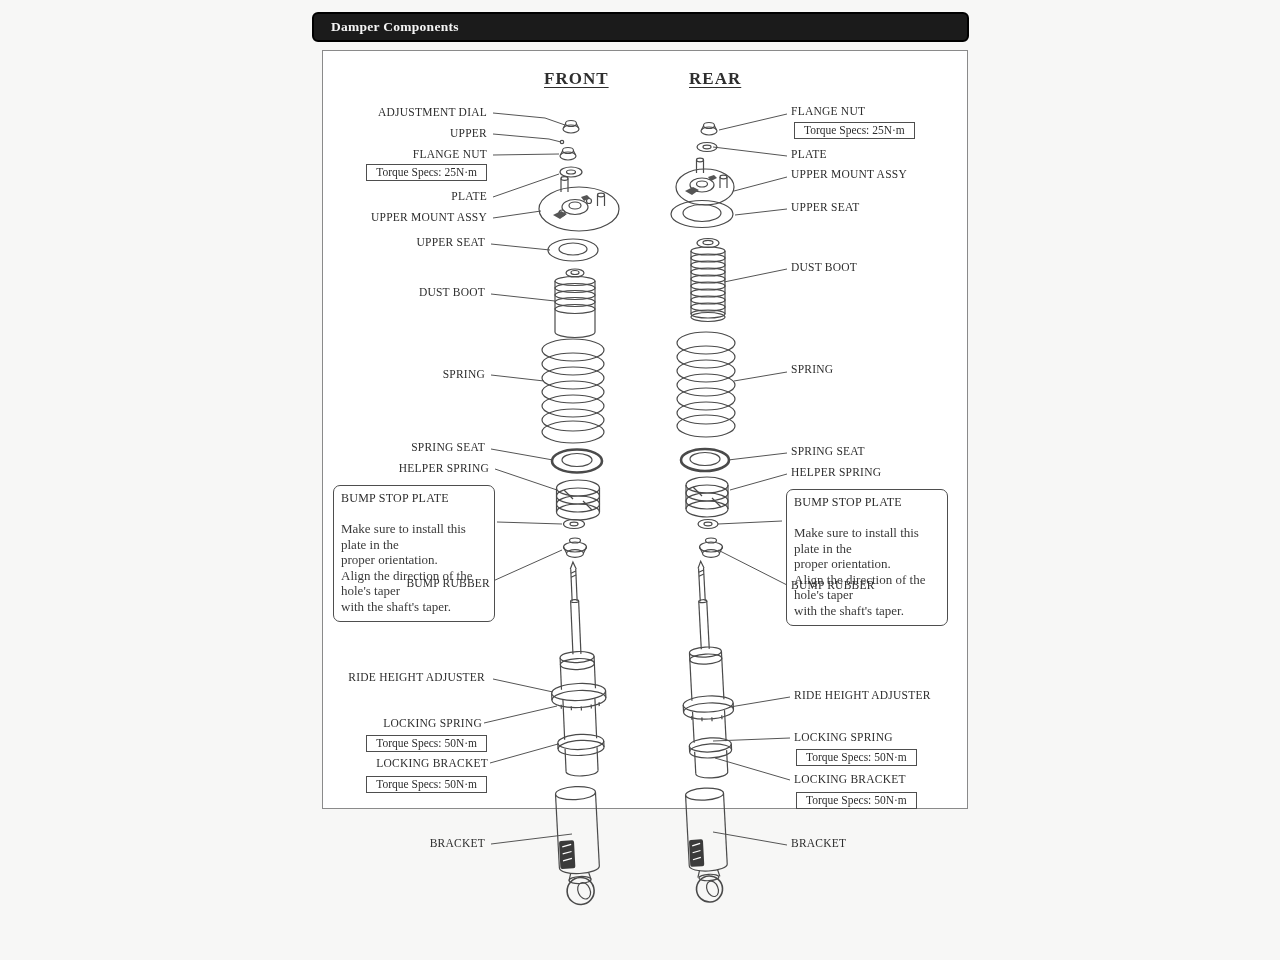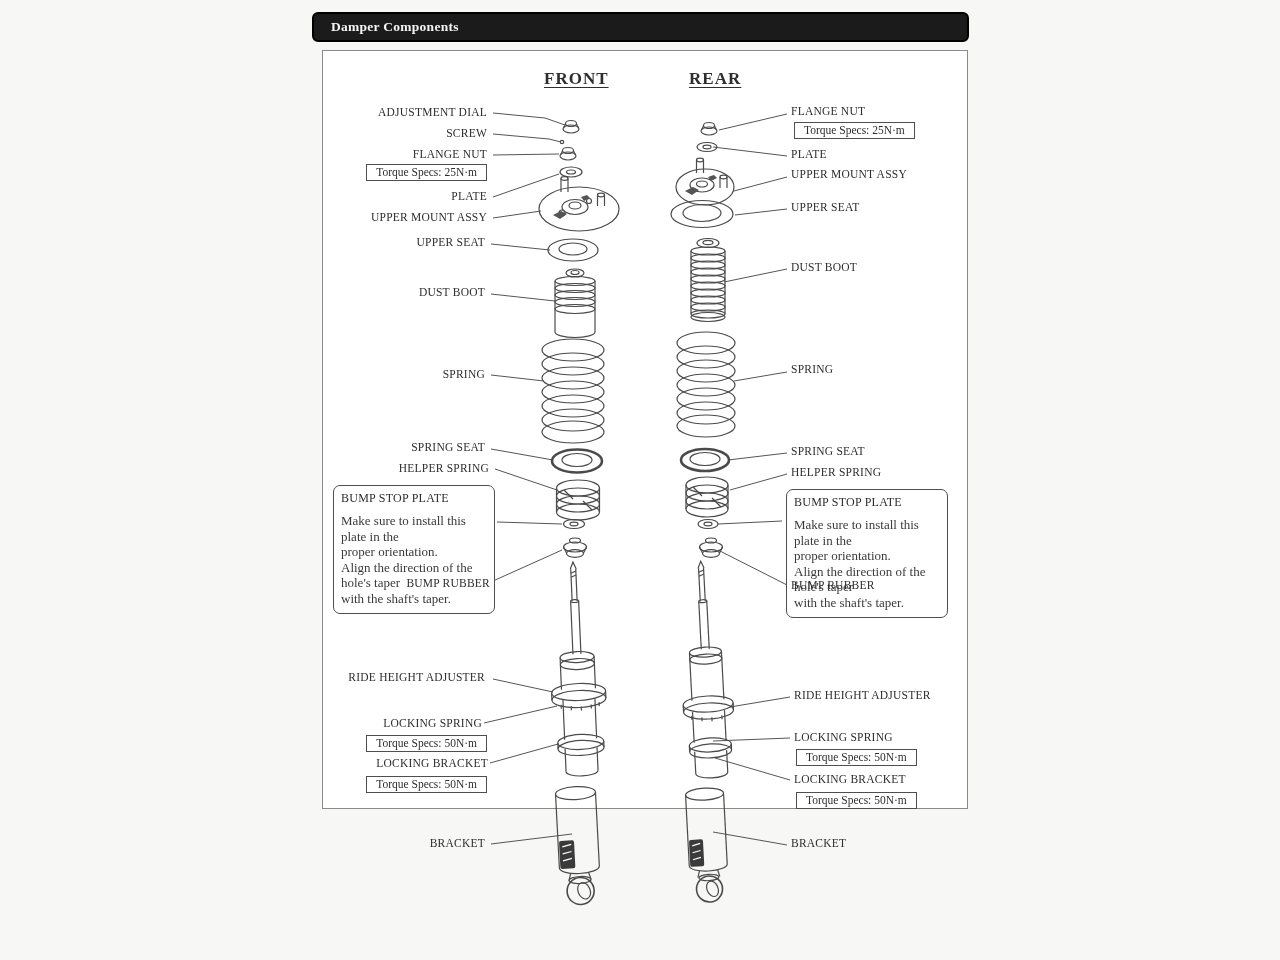--- a/index.html
+++ b/index.html
@@ -13,21 +13,21 @@
     background:var(--page-bg,#ffffff);border:1.5px solid #8a8a8a;box-sizing:border-box;}
   .page svg{position:absolute;left:0;top:0;}
   .hd{position:absolute;font-weight:bold;font-size:17px;letter-spacing:.06em;
     text-decoration:underline;text-underline-offset:3px;white-space:nowrap;}
   .lbl{position:absolute;font-size:11.5px;letter-spacing:.02em;white-space:nowrap;color:#2d2d2d;}
   .lbl.r{text-align:right;}
   .tq{position:absolute;font-size:11.5px;white-space:nowrap;border:1px solid #4e4e4e;
     padding:1px 9px 2px;background:#fff;color:#2d2d2d;}
   .note{position:absolute;width:146px;border:1.2px solid #4e4e4e;border-radius:7px;
     padding:5px 7px 7px;background:#fff;}
-  .note .t{font-size:12px;letter-spacing:.02em;margin-bottom:7px;color:#2d2d2d;}
+  .note .t{font-size:12px;letter-spacing:.02em;margin-bottom:15px;color:#2d2d2d;}
   .note .ln{display:block;font-size:13px;line-height:15.5px;color:#3a3a3a;}
 </style>
 </head>
 <body>
 
 <div class="canvas">
 
   <div class="header-bar">
     <span class="header-title">Damper Components</span>
   </div>
@@ -329,21 +329,21 @@
           <circle cx="706" cy="888" r="13" stroke-width="1.6"></circle>
           <ellipse cx="709" cy="888" rx="5.5" ry="8" transform="rotate(-20 709 888)"></ellipse>
         </g>
       </g>
     </svg>
 
     <div class="hd" style="left:221px;top:18px;">FRONT</div>
     <div class="hd" style="left:358px;top:18px;margin-left:8px;">REAR</div>
 
     <div class="lbl r" style="right:480px;top:55px;text-align:right;">ADJUSTMENT DIAL</div>
-    <div class="lbl r" style="right:480px;top:76px;">SCREW</div>
+    <div class="lbl r" style="right:480px;top:76px;">UPPER</div>
     <div class="lbl r" style="right:480px;top:97px;">FLANGE NUT</div>
     <div class="tq" style="right:480px;top:113px;">Torque Specs: 25N·m</div>
     <div class="lbl r" style="right:480px;top:139px;">PLATE</div>
     <div class="lbl r" style="right:480px;top:160px;">UPPER MOUNT ASSY</div>
     <div class="lbl r" style="right:482px;top:185px;">UPPER SEAT</div>
     <div class="lbl r" style="right:482px;top:235px;">DUST BOOT</div>
     <div class="lbl r" style="right:482px;top:317px;">SPRING</div>
     <div class="lbl r" style="right:482px;top:390px;">SPRING SEAT</div>
     <div class="lbl r" style="right:478px;top:411px;">HELPER SPRING</div>
 

